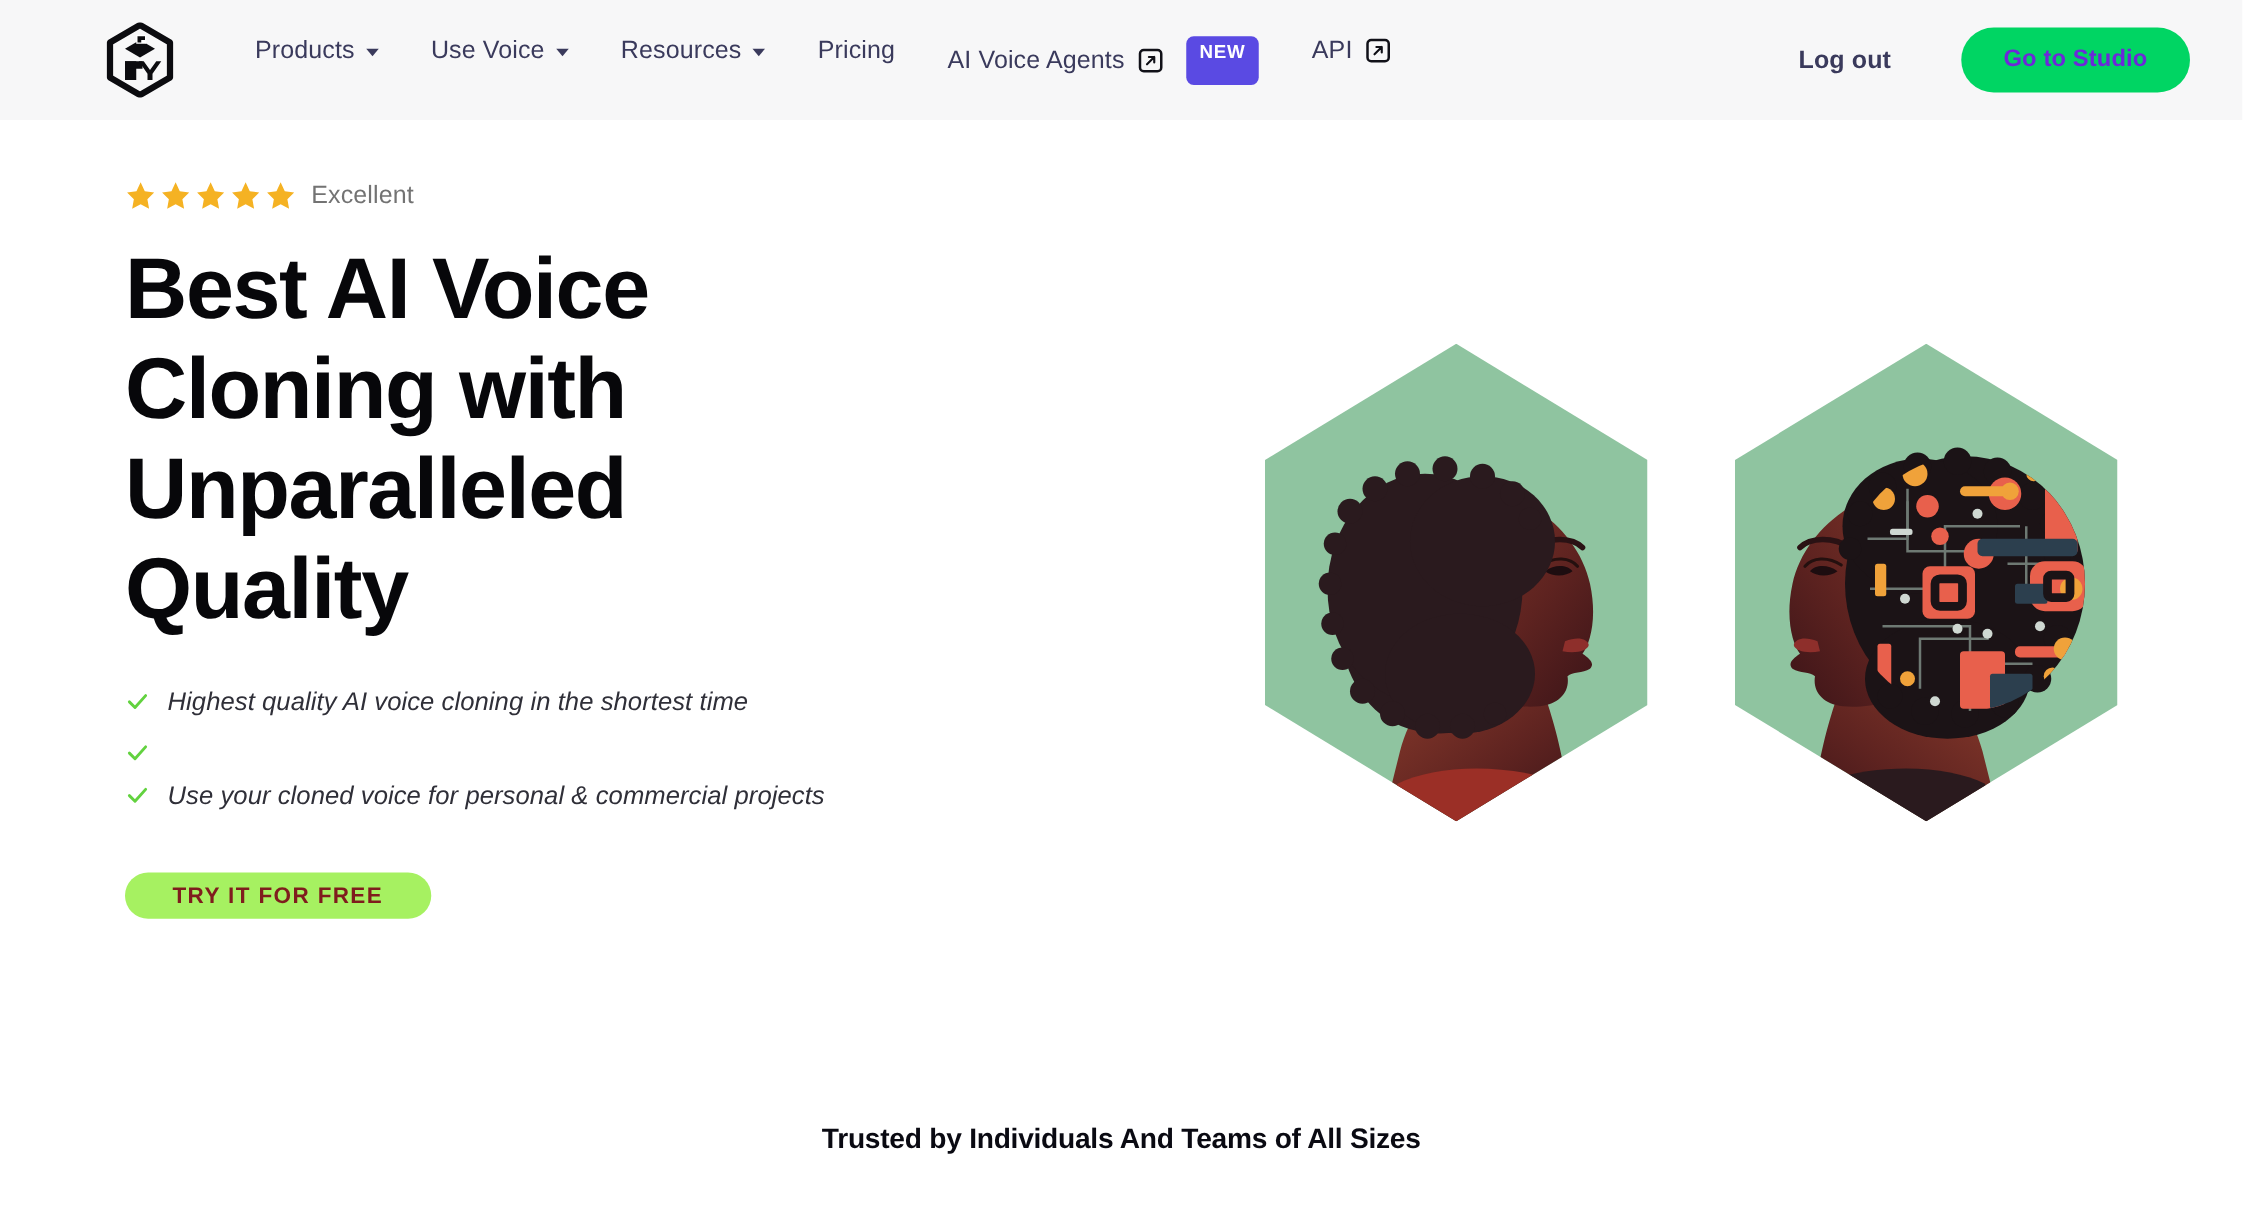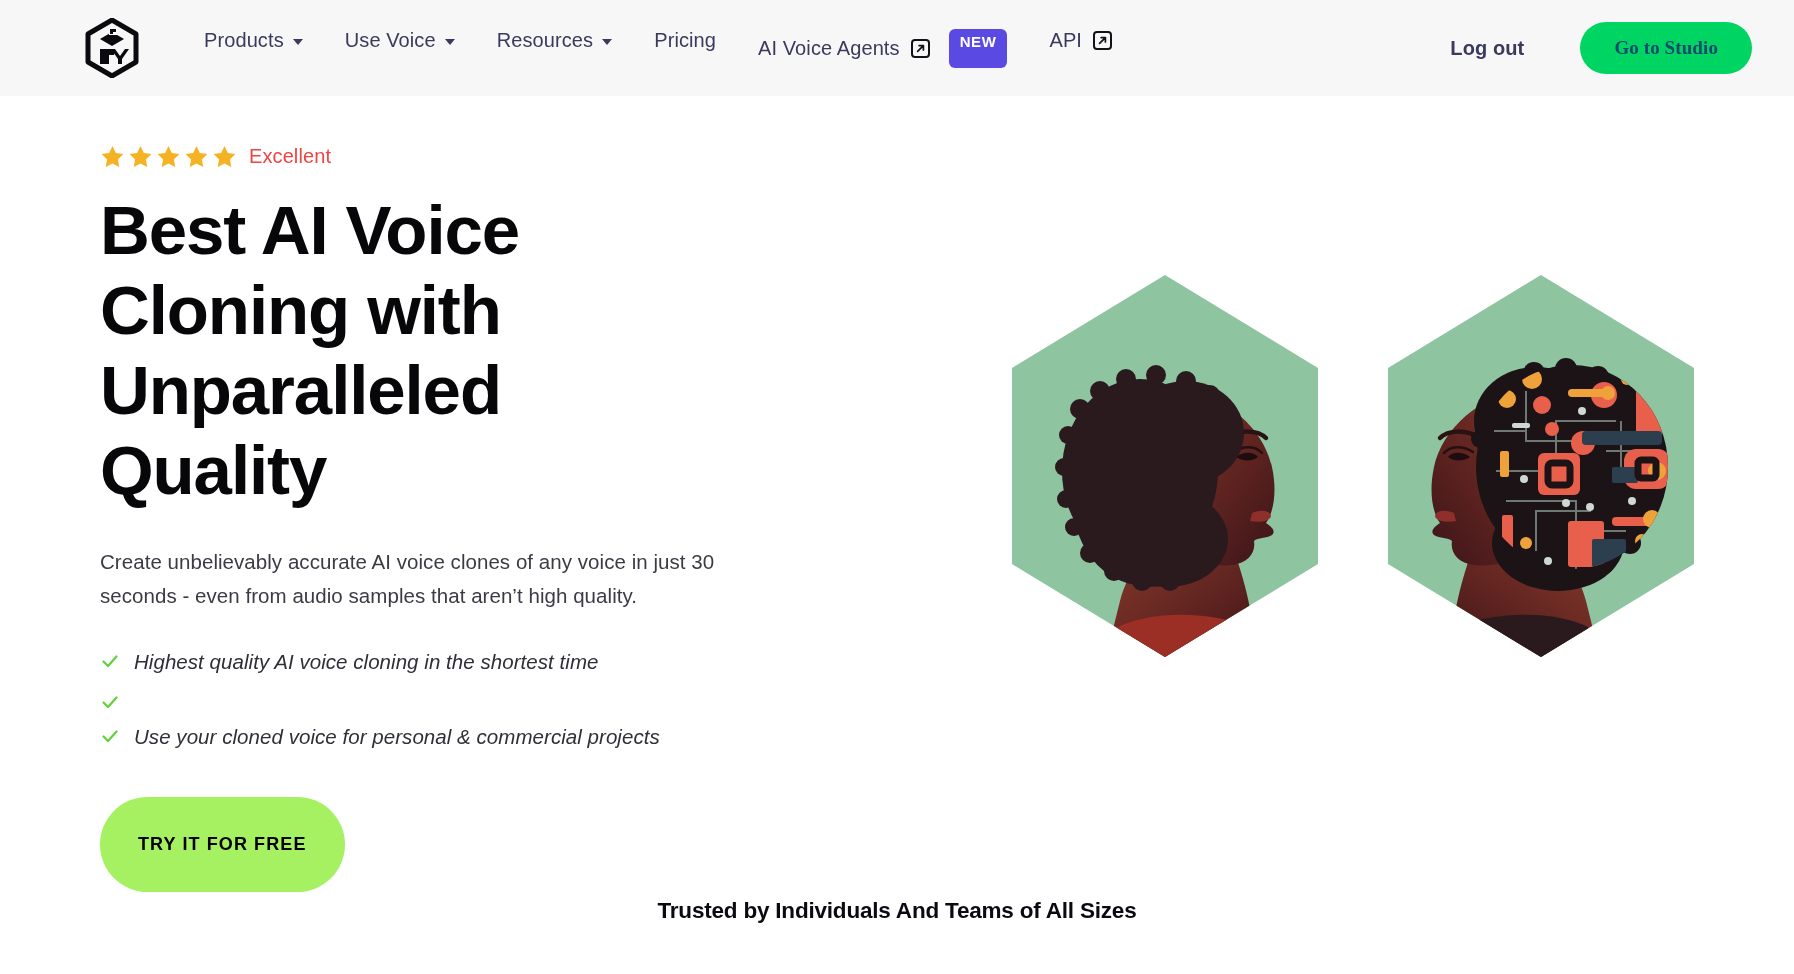--- a/index.html
+++ b/index.html
@@ -95,29 +95,29 @@
   .logout {
     font-size: 20px;
     font-weight: bold;
     color: #3a3a5c;
     letter-spacing: 0.1px;
     cursor: pointer;
   }
 
   .btn-studio {
     background: #00d563;
-    color: #0c4a6e;
+    color: #6d28d9;
     font-size: 19px;
     font-weight: bold;
     letter-spacing: 0.1px;
     border: none;
     border-radius: 999px;
     padding: 15px 34px;
     cursor: pointer;
-    font-family: Liberation Serif, serif;
+    font-family: Liberation Sans, sans-serif;
   }
 
   
   .hero {
     display: flex;
     padding: 0 0 0 100px;
     position: relative;
     height: 790px;
   }
 
@@ -126,21 +126,21 @@
   .rating {
     display: flex;
     align-items: center;
     gap: 12px;
     margin-bottom: 22px;
   }
   .stars { display: flex; gap: 3px; }
   .star { width: 25px; height: 25px; display: block; }
   .rating-label {
     font-size: 20px;
-    color: #ef4444;
+    color: #737373;
     letter-spacing: 0.1px;
   }
 
   h1.headline {
     font-size: 69px;
     line-height: 1.16;
     font-weight: bold;
     color: #07070a;
     letter-spacing: -1.1px;
     margin-bottom: 34px;
@@ -170,27 +170,27 @@
   }
 
   .check {
     flex: 0 0 auto;
     width: 20px; height: 20px;
     margin-top: 6px;
   }
 
   .btn-try {
     background: #a6f161;
-    color: #000000;
+    color: #7f1d1d;
     font-size: 18px;
     font-weight: bold;
     letter-spacing: 1.1px;
     border: none;
     border-radius: 999px;
-    padding: 37px 38px;
+    padding: 8px 38px;
     cursor: pointer;
     font-family: "Liberation Sans", sans-serif;
   }
 
   
   .hero-art {
     position: absolute;
     left: 1000px;
     top: 175px;
     display: flex;
@@ -306,21 +306,20 @@
           </svg>
         <svg class="star" viewBox="0 0 24 24">
             <path d="M12 1.8 L15.2 8.6 L22.4 9.6 L17.2 14.8 L18.5 22 L12 18.6 L5.5 22 L6.8 14.8 L1.6 9.6 L8.8 8.6 Z" fill="#f5b223"></path>
           </svg>
       </div>
       <span class="rating-label">Excellent</span>
     </div>
 
     <h1 class="headline">Best AI Voice Cloning with Unparalleled Quality</h1>
 
-    <p class="subtext">Create unbelievably accurate AI voice clones of any voice in just 30 seconds - even from audio samples that aren’t high quality.</p>
 
     <ul class="feature-list">
       <li>
         <svg class="check" viewBox="0 0 20 20">
             <path d="M3.5 10.5 L8 15 L16.5 5.5" fill="none" stroke="#62d23f" stroke-width="2.3" stroke-linecap="round" stroke-linejoin="round"></path>
           </svg>
         <span>Highest quality AI voice cloning in the shortest time</span>
       </li>
       <li>
         <svg class="check" viewBox="0 0 20 20">

